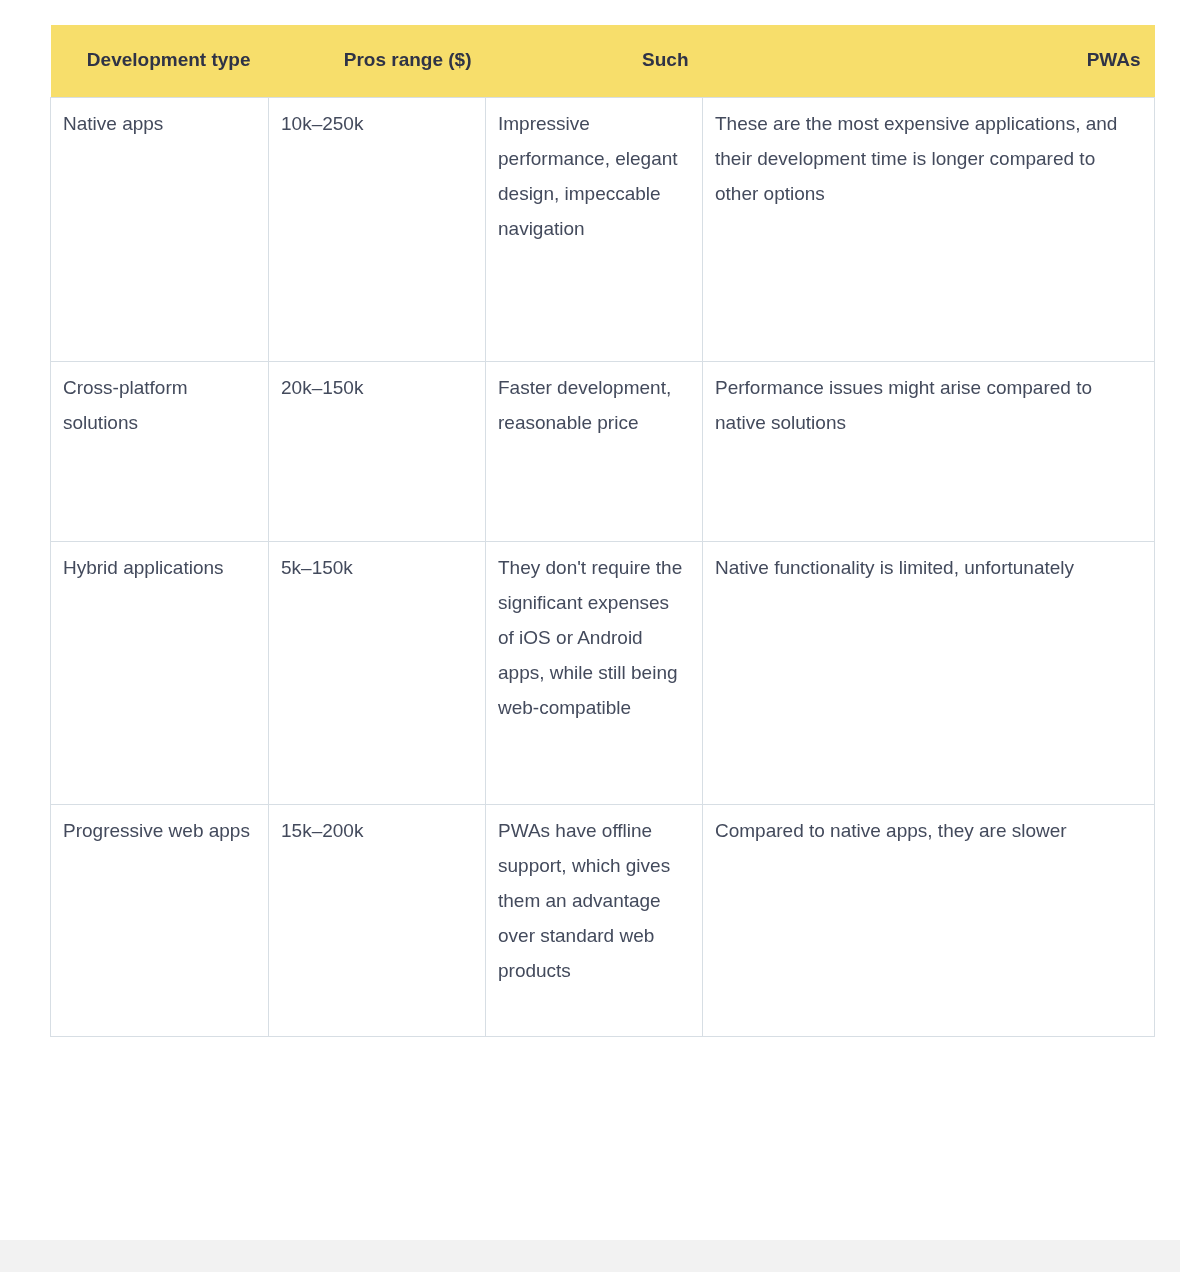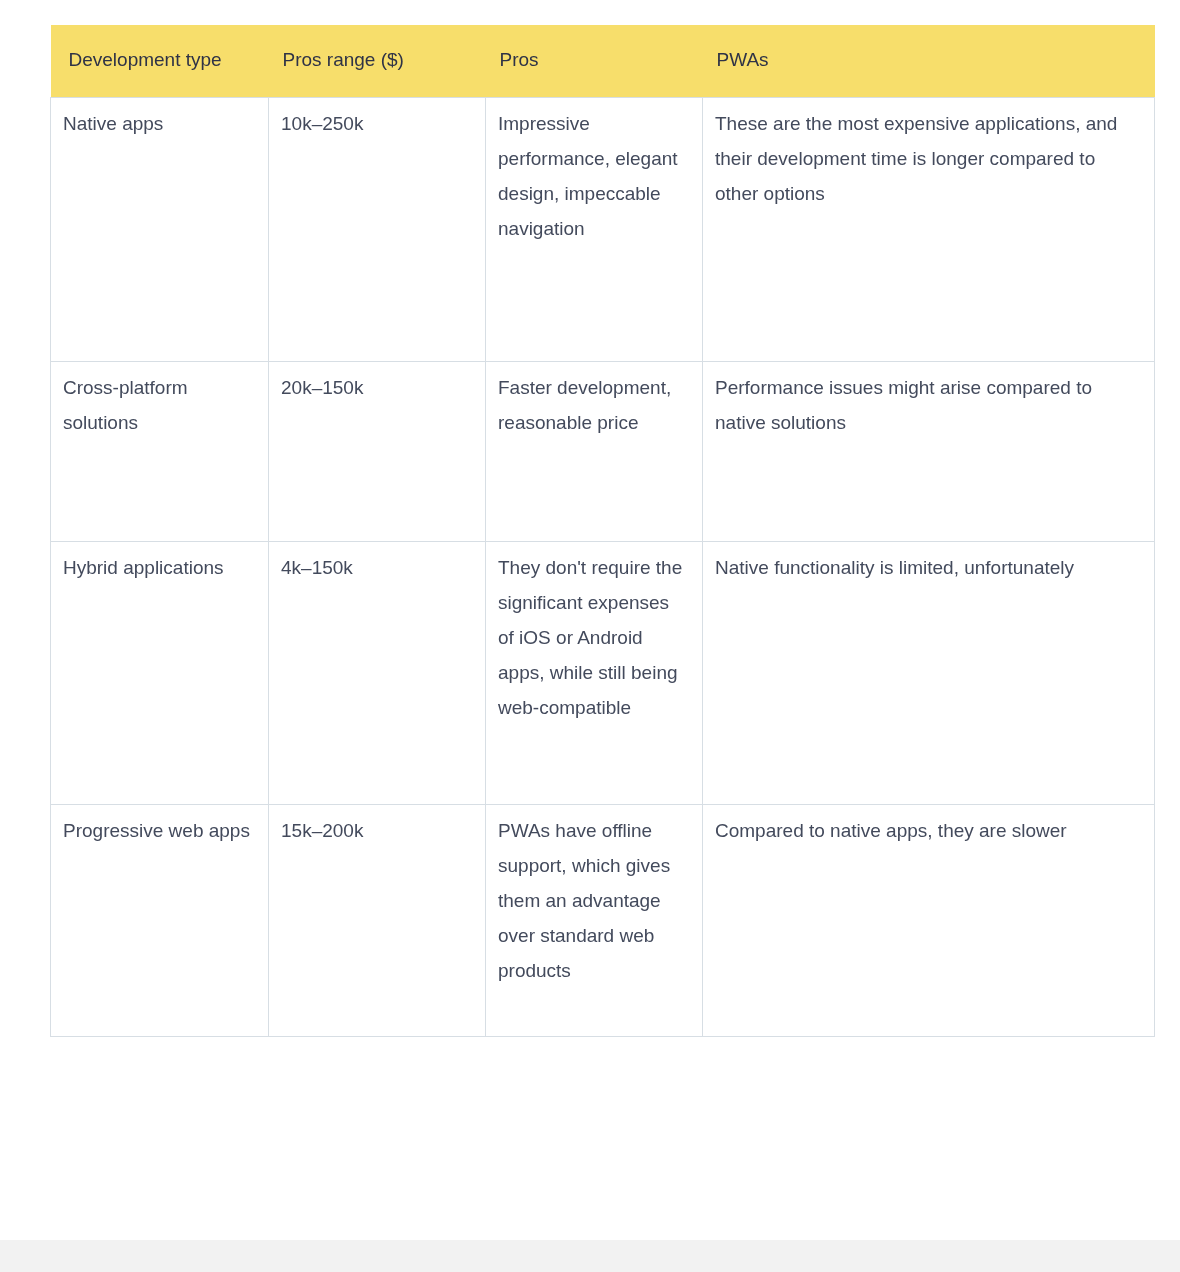--- a/index.html
+++ b/index.html
@@ -35,23 +35,23 @@
   }
   table.cmp col.c1 { width: 218px; }
   table.cmp col.c2 { width: 217px; }
   table.cmp col.c3 { width: 217px; }
   table.cmp col.c4 { width: 452px; }
 
   table.cmp thead th {
     background: #F7DE6B;
     color: #2F3346;
     font-size: 19px;
-    font-weight: normal;
+    font-weight: bold;
     line-height: 35px;
-    text-align: left;
+    text-align: right;
     padding: 17px 14px 20px 14px;
     border: none;
     vertical-align: top;
   }
   table.cmp thead th.th-dev { padding-left: 18px; padding-right: 18px; }
 
   table.cmp tbody td {
     border: 1px solid #D7DEE4;
     border-left: 1px solid #D7DEE4;
     color: #434A5C;
@@ -87,40 +87,40 @@
       <colgroup>
         <col class="c1">
           <col class="c2">
           <col class="c3">
           <col class="c4">
       </colgroup>
       <thead>
         <tr>
           <th class="th-dev">Development type</th>
           <th>Pros range ($)</th>
-          <th>Pros</th>
+          <th>Such</th>
           <th>PWAs</th>
         </tr>
       </thead>
       <tbody>
         <tr class="r1">
           <td>Native apps</td>
           <td>10k–250k</td>
           <td>Impressive performance, elegant design, impeccable navigation</td>
           <td>These are the most expensive applications, and their development time is longer compared to other options</td>
         </tr>
         <tr class="r2">
           <td>Cross-platform solutions</td>
           <td>20k–150k</td>
           <td>Faster development, reasonable price</td>
           <td>Performance issues might arise compared to native solutions</td>
         </tr>
         <tr class="r3">
           <td>Hybrid applications</td>
-          <td>4k–150k</td>
+          <td>5k–150k</td>
           <td>They don't require the significant expenses of iOS or Android apps, while still being web-compatible</td>
           <td>Native functionality is limited, unfortunately</td>
         </tr>
         <tr class="r5">
           <td>Progressive web apps</td>
           <td>15k–200k</td>
           <td>PWAs have offline support, which gives them an advantage over standard web products</td>
           <td>Compared to native apps, they are slower</td>
         </tr>
       </tbody>

